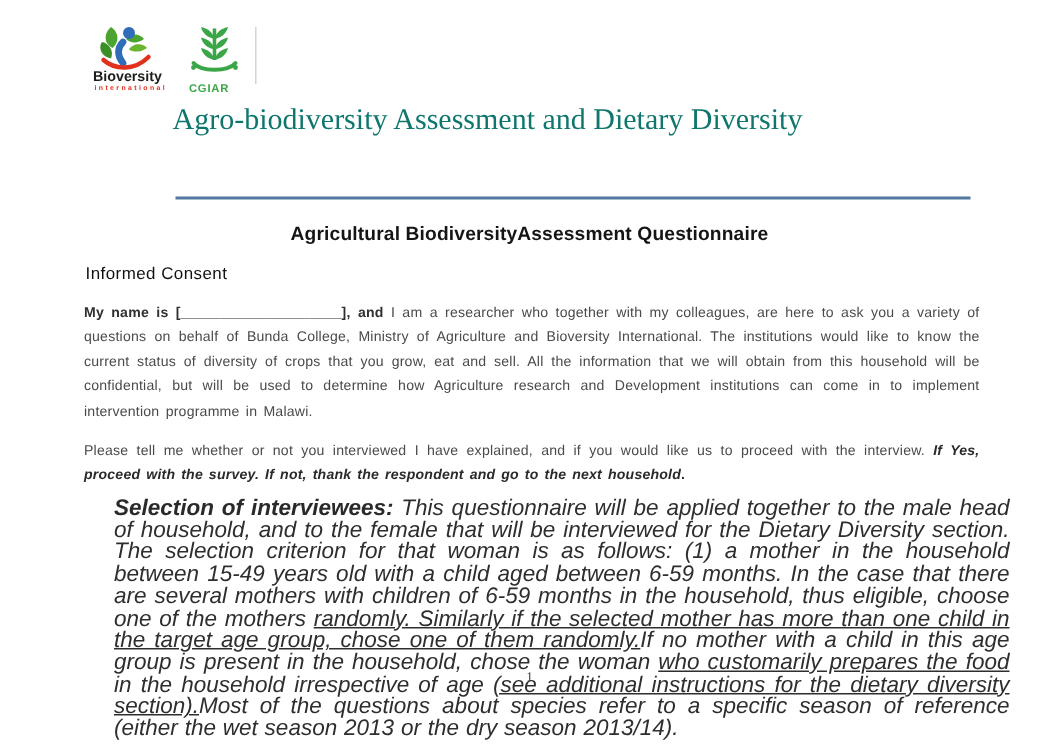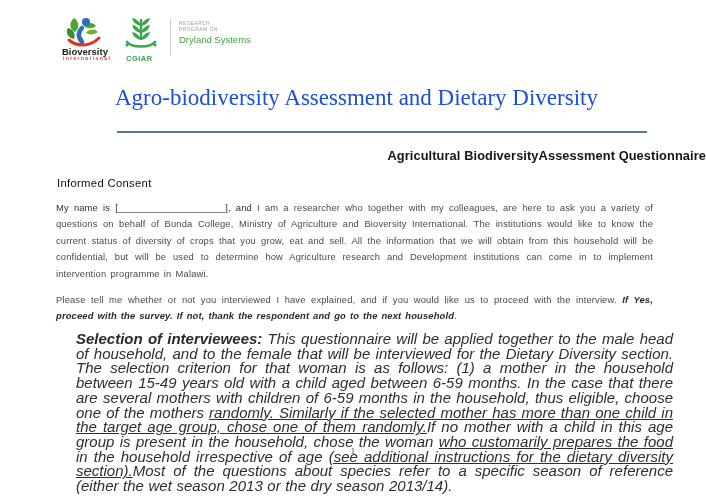--- a/index.html
+++ b/index.html
@@ -9,40 +9,40 @@
     background:#ffffff;
     overflow:hidden;
     font-family:"Liberation Sans",sans-serif;
   }
   
   .logos{position:absolute;left:62px;top:16px;height:50px;display:flex;align-items:flex-start;}
   .bioversity{position:relative;width:56px;height:48px;margin-right:6px;}
   .bioversity svg{display:block;}
   .bioversity .word{position:absolute;left:0;top:30px;font-size:9.5px;font-weight:bold;color:#1d1d1b;letter-spacing:0;}
   .bioversity .sub{position:absolute;left:1px;top:40px;font-size:4.6px;color:#e0301e;letter-spacing:1.6px;font-weight:bold;}
-  .cgiar{position:relative;width:36px;height:48px;margin-right:10px;}
+  .cgiar{position:relative;width:36px;height:48px;margin-right:10px;text-align:right;}
   .cgiar .word{position:absolute;left:2px;top:38px;font-size:7.5px;font-weight:bold;color:#3aa648;letter-spacing:0.5px;}
   .logo-divider{width:1px;height:38px;background:#d4d4d2;margin:2px 8px 0 0;}
   .program{padding-top:4px;line-height:1.1;}
   .program .rp{font-size:5px;color:#a0a09c;letter-spacing:0.4px;line-height:6px;}
   .program .name{margin-top:3px;font-size:9.5px;color:#44a13d;}
   
-  .title-block{position:absolute;left:115px;top:85px;width:535px;color:#1d4ed8;
-    font-family:"Liberation Serif",serif;font-size:23px;line-height:25px;font-weight:400;}
+  .title-block{position:absolute;left:115px;top:68px;width:535px;color:#0f766e;
+    font-family:"Liberation Serif",serif;font-size:20px;line-height:25px;font-weight:400;}
   .title-rule{position:absolute;left:117px;top:131px;width:530px;height:2px;background:#54789f;}
   
-  .subtitle{position:absolute;left:0;top:148px;width:706px;text-align:right;
+  .subtitle{position:absolute;left:0;top:148px;width:706px;text-align:center;
     font-size:12.8px;font-weight:bold;color:#151515;letter-spacing:0.1px;}
   .consent-heading{position:absolute;left:57px;top:177px;font-size:11.3px;font-weight:normal;color:#111;letter-spacing:0.3px;}
   
   .para{position:absolute;left:56px;width:597px;text-align:justify;color:#4a4a4a;}
   .para1{top:200px;font-size:9.4px;line-height:16.4px;letter-spacing:0.15px;word-spacing:1.4px;}
   .para2{top:292px;font-size:9.4px;line-height:16.4px;letter-spacing:0.15px;word-spacing:1.2px;}
   .para3{top:332px;font-size:15px;line-height:14.7px;font-style:italic;color:#2e2e2e;word-spacing:0.4px;margin-left:20px;}
-  .b{font-weight:normal;color:#303030;}
+  .b{font-weight:bold;color:#303030;}
   .bi{font-weight:bold;font-style:italic;color:#2a2a2a;}
   .u{text-decoration:underline;}
   
   .page-num{position:absolute;left:0;top:446px;width:706px;text-align:center;
     font-size:8.8px;color:#3c3c3c;font-family:"Liberation Serif",serif;}
 </style>
 </head>
 <body>
 
 <div class="page">
@@ -73,25 +73,20 @@
         <path d="M17 24 C 22 23, 25 20, 26 16 C 21 17, 18 20, 17 24 Z" fill="#3aa648"></path>
         <path d="M3 26 C 8 32, 26 32, 31 26" stroke="#3aa648" stroke-width="2.6" fill="none" stroke-linecap="round"></path>
         <circle cx="3" cy="29" r="1.6" fill="#3aa648"></circle>
         <circle cx="31" cy="29" r="1.6" fill="#3aa648"></circle>
       </svg>
       <div class="word">CGIAR</div>
     </div>
 
     <div class="logo-divider"></div>
 
-    <div class="program">
-      <div class="rp">RESEARCH</div>
-      <div class="rp">PROGRAM ON</div>
-      <div class="name">Dryland Systems</div>
-    </div>
   </div>
 
   <div class="title-block">
     <div>Agro-biodiversity Assessment and Dietary Diversity</div>
   </div>
   <div class="title-rule"></div>
 
   <div class="subtitle">Agricultural BiodiversityAssessment Questionnaire</div>
 
   <div class="consent-heading">Informed Consent</div>

